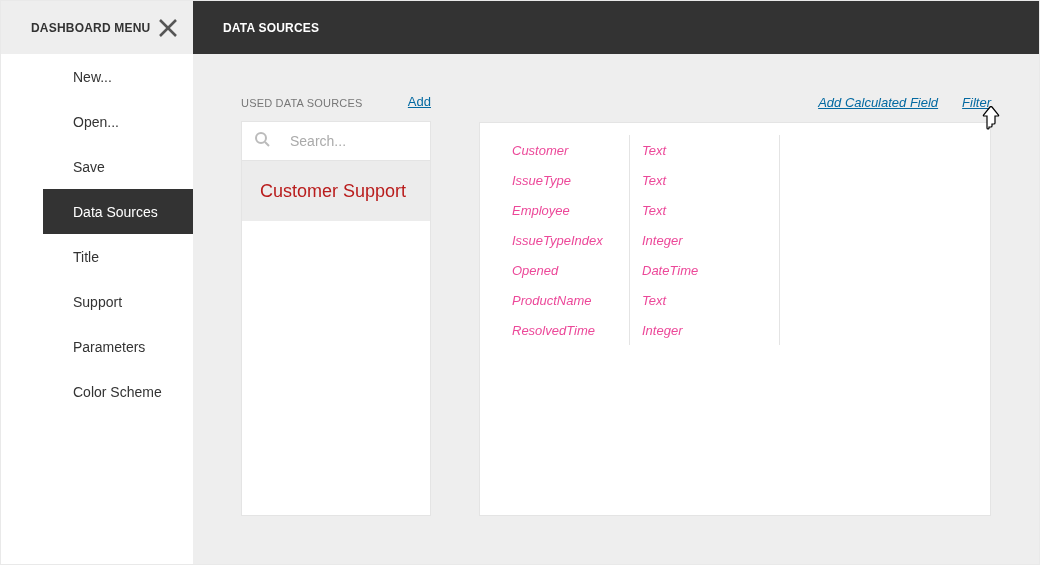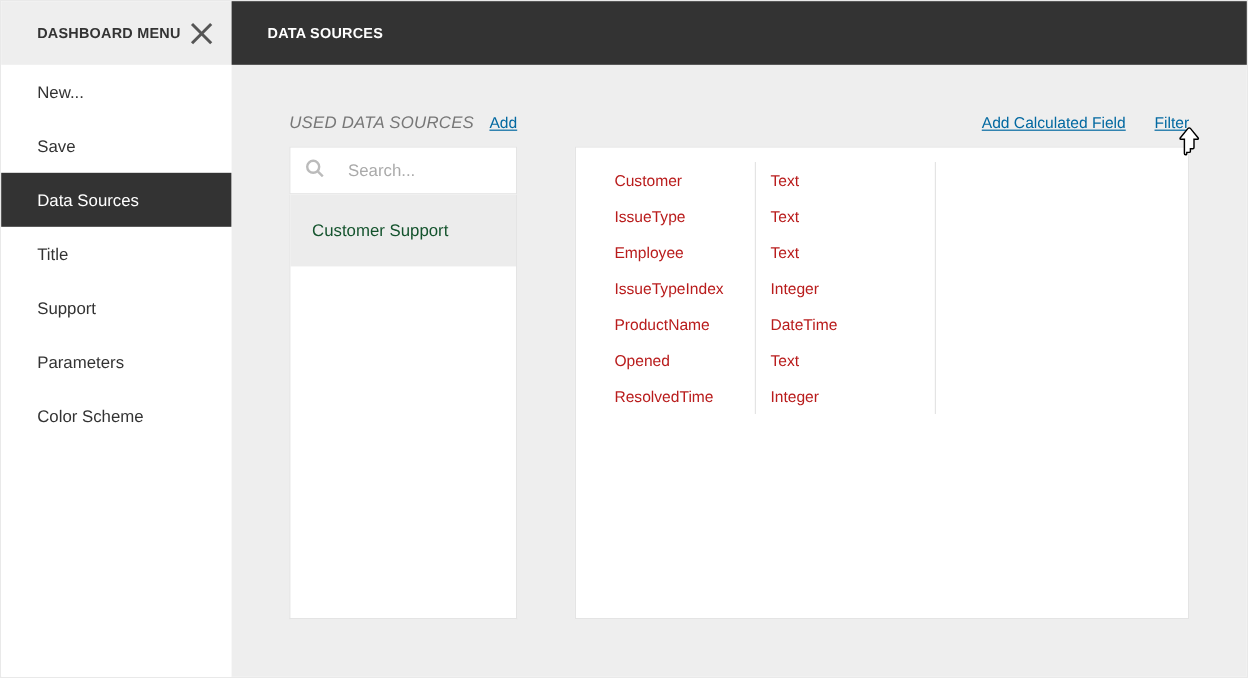--- a/index.html
+++ b/index.html
@@ -42,20 +42,21 @@
       letter-spacing: 0.2px;
     }
     .close-x {
       cursor: pointer;
     }
     .close-x svg { display: block; }
     .menu {
       display: flex;
       flex-direction: column;
       padding-top: 0;
+      margin-left: 42px;
     }
     .menu-item {
       height: 45px;
       display: flex;
       align-items: center;
       padding-left: 30px;
       font-size: 14px;
       color: #333;
       cursor: pointer;
     }
@@ -93,24 +94,23 @@
       display: flex;
       flex-direction: column;
     }
     .left-header {
       display: flex;
       justify-content: space-between;
       align-items: flex-end;
       margin-bottom: 12px;
     }
     .left-header-title {
-      font-size: 14px;
+      font-size: 11px;
       color: #777;
       letter-spacing: 0.2px;
-      font-style: italic;
     }
     .link {
       color: #0369a1;
       text-decoration: underline;
       font-size: 13px;
       cursor: pointer;
     }
     .search-box {
       background: #fff;
       border: 1px solid #e4e4e4;
@@ -133,31 +133,32 @@
       flex: 1;
       background: #fff;
       border: 1px solid #e4e4e4;
       border-top: none;
     }
     .ds-item {
       height: 60px;
       display: flex;
       align-items: center;
       padding-left: 18px;
-      font-size: 14px;
-      color: #14532d;
+      font-size: 18px;
+      color: #b91c1c;
       cursor: pointer;
     }
     .ds-item.selected {
       background: #ececec;
     }
     .right-col {
       flex: 1;
       display: flex;
       flex-direction: column;
+      font-style: italic;
     }
     .right-header {
       display: flex;
       justify-content: flex-end;
       align-items: flex-end;
       gap: 24px;
       margin-bottom: 12px;
       height: 16px;
     }
     .fields-box {
@@ -182,21 +183,21 @@
     .fcol.types {
       width: 150px;
       padding-left: 12px;
       border-right: 1px solid #e4e4e4;
     }
     .fcell {
       height: 30px;
       display: flex;
       align-items: center;
       font-size: 13px;
-      color: #b91c1c;
+      color: #ec4899;
     }
     .cursor {
       position: absolute;
       pointer-events: none;
     }
   </style>
 </head>
 <body>
 
 <div class="outer">
@@ -205,20 +206,21 @@
       <span class="sidebar-header-title">DASHBOARD MENU</span>
       <span class="close-x">
         <svg width="22" height="22" viewBox="0 0 22 22">
           <line x1="3" y1="3" x2="19" y2="19" stroke="#555" stroke-width="2.5"></line>
           <line x1="19" y1="3" x2="3" y2="19" stroke="#555" stroke-width="2.5"></line>
         </svg>
       </span>
     </div>
     <div class="menu" id="menu">
         <div class="menu-item">New...</div>
+        <div class="menu-item">Open...</div>
         <div class="menu-item">Save</div>
         <div class="menu-item active">Data Sources</div>
         <div class="menu-item">Title</div>
         <div class="menu-item">Support</div>
         <div class="menu-item">Parameters</div>
         <div class="menu-item">Color Scheme</div>
       </div>
   </div>
 
   <div class="main">
@@ -251,22 +253,22 @@
           <span class="link">Add Calculated Field</span>
           <span class="link">Filter</span>
         </div>
         <div class="fields-box">
           <div class="fields-inner">
             <div class="fcol names" id="fnames">
                 <div class="fcell">Customer</div>
                 <div class="fcell">IssueType</div>
                 <div class="fcell">Employee</div>
                 <div class="fcell">IssueTypeIndex</div>
+                <div class="fcell">Opened</div>
                 <div class="fcell">ProductName</div>
-                <div class="fcell">Opened</div>
                 <div class="fcell">ResolvedTime</div>
               </div>
             <div class="fcol types" id="ftypes">
                 <div class="fcell">Text</div>
                 <div class="fcell">Text</div>
                 <div class="fcell">Text</div>
                 <div class="fcell">Integer</div>
                 <div class="fcell">DateTime</div>
                 <div class="fcell">Text</div>
                 <div class="fcell">Integer</div>

